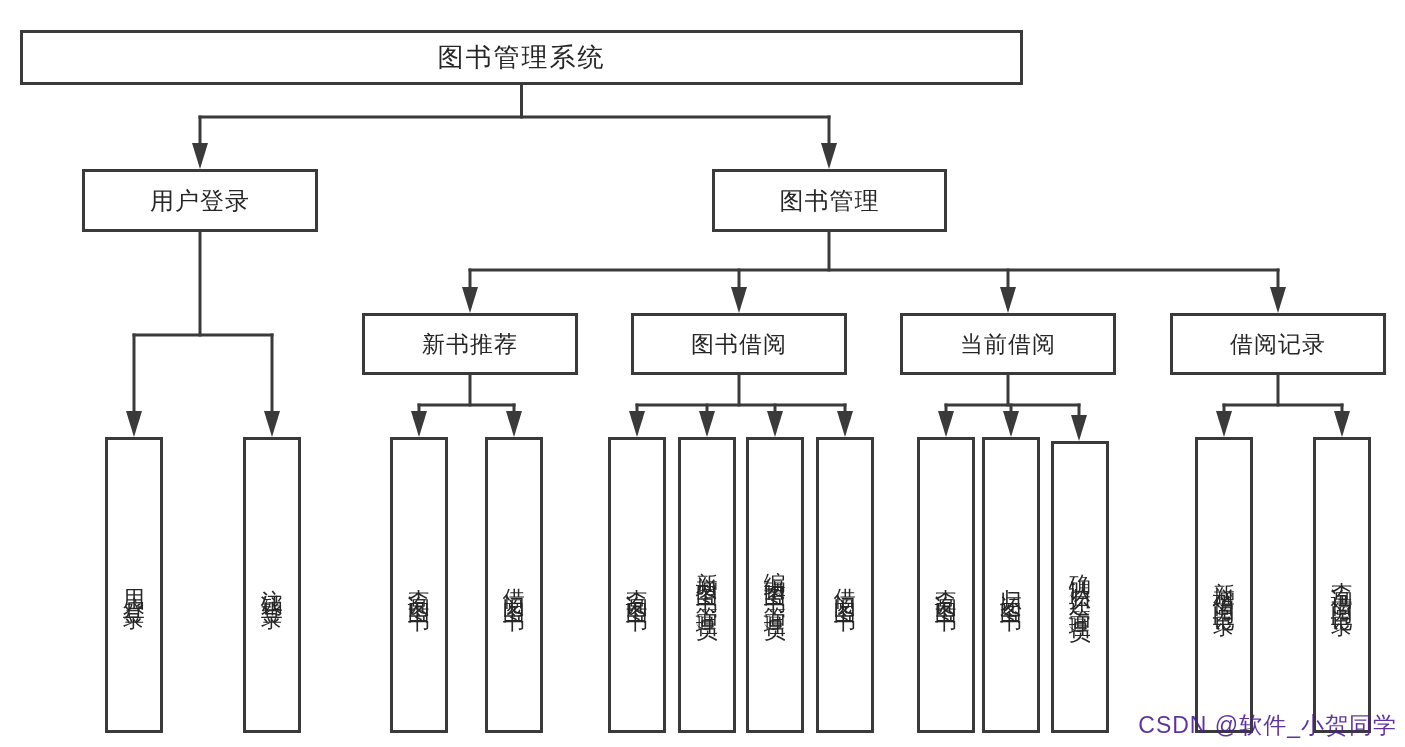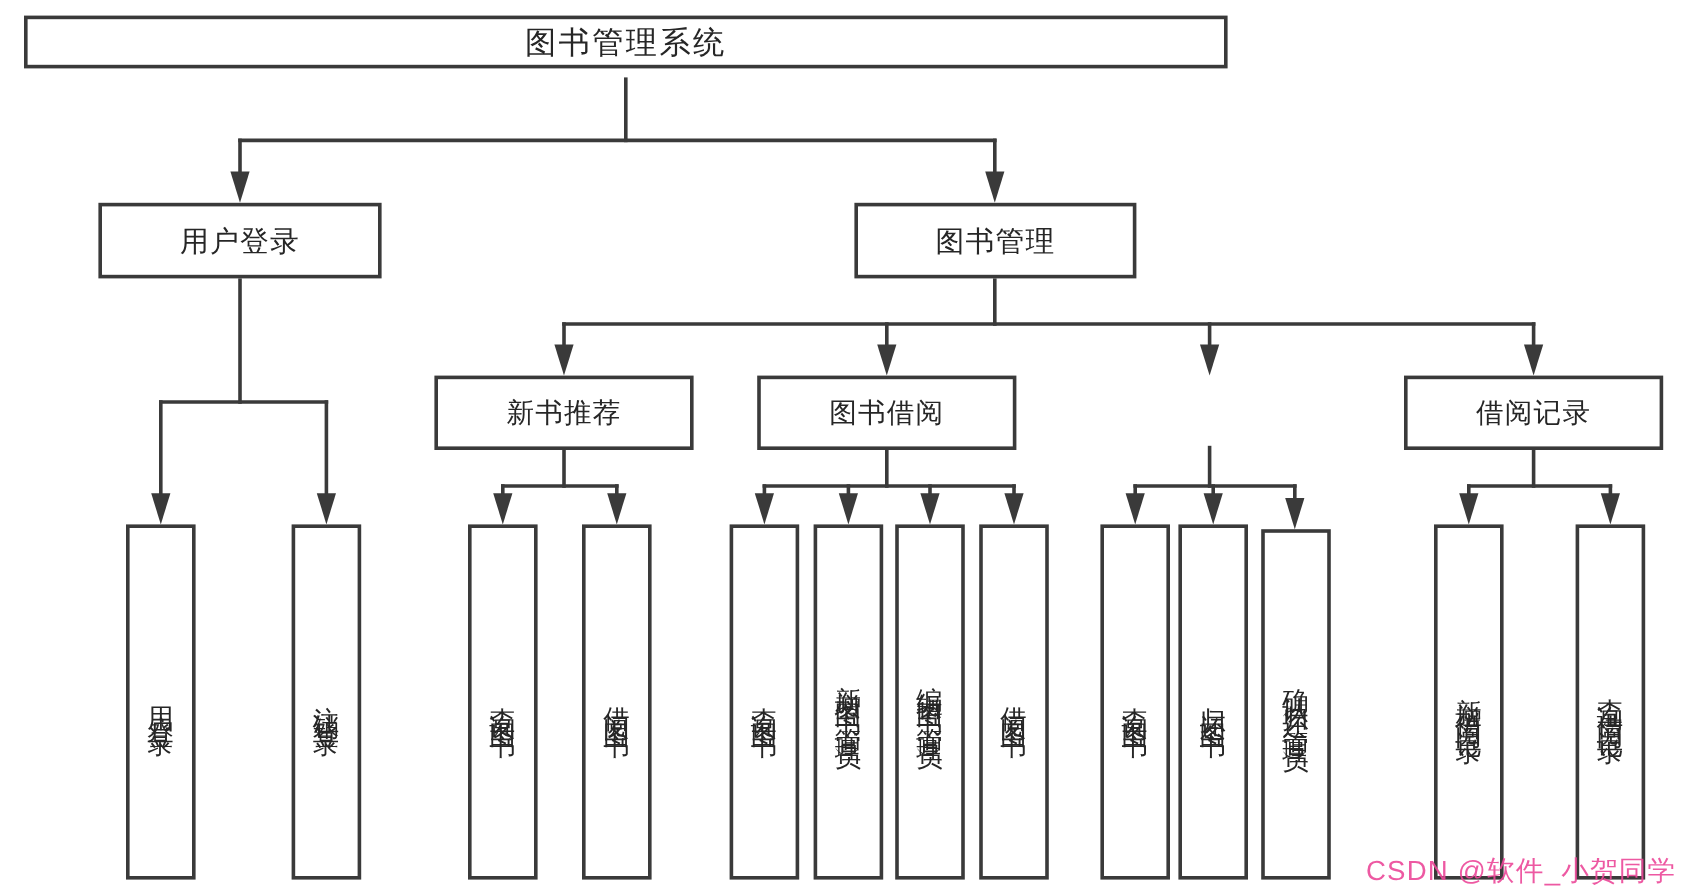--- a/index.html
+++ b/index.html
@@ -16,21 +16,21 @@
   }
   .root-label   { font-size:26px; letter-spacing:2px; }
   .branch-label { font-size:24px; letter-spacing:1px; }
   .section-label{ font-size:23px; letter-spacing:1px; }
   .vtext {
     writing-mode:vertical-rl; text-orientation:mixed;
     font-size:22px; letter-spacing:7px; line-height:1.15;
   }
   .watermark {
     position:absolute; z-index:5; right:8px; top:710px;
-    font-size:23px; letter-spacing:1px; color:#ec4899; opacity:0.9;
+    font-size:23px; letter-spacing:1px; color:#4c1d95; opacity:0.9;
     white-space:nowrap;
   }
 </style>
 </head>
 <body>
 
 <div class="stage">
 
   <svg class="wires" width="1405" height="747" id="wires">
       <line x1="521.5" y1="66" x2="521.5" y2="117" stroke="#3a3a3a" stroke-width="3" stroke-linecap="square"></line>
@@ -80,36 +80,39 @@
       <line x1="1079" y1="405" x2="1079" y2="419" stroke="#3a3a3a" stroke-width="3" stroke-linecap="square"></line>
       <polygon points="1071,415 1087,415 1079,441" fill="#3a3a3a"></polygon>
       <line x1="1278" y1="373" x2="1278" y2="405" stroke="#3a3a3a" stroke-width="3" stroke-linecap="square"></line>
       <line x1="1224" y1="405" x2="1342" y2="405" stroke="#3a3a3a" stroke-width="3" stroke-linecap="square"></line>
       <line x1="1224" y1="405" x2="1224" y2="415" stroke="#3a3a3a" stroke-width="3" stroke-linecap="square"></line>
       <polygon points="1216,411 1232,411 1224,437" fill="#3a3a3a"></polygon>
       <line x1="1342" y1="405" x2="1342" y2="415" stroke="#3a3a3a" stroke-width="3" stroke-linecap="square"></line>
       <polygon points="1334,411 1350,411 1342,437" fill="#3a3a3a"></polygon>
     </svg>
 
-  <div class="box" style="left:20px;top:13px;width:1003px;height:44px;">
+  <div class="box" style="left:20px;top:30px;width:1003px;height:55px;">
     <span class="root-label">图书管理系统</span>
   </div>
 
   <div class="box" style="left:82px;top:169px;width:236px;height:63px;">
     <span class="branch-label">用户登录</span>
   </div>
   <div class="box" style="left:712px;top:169px;width:235px;height:63px;">
     <span class="branch-label">图书管理</span>
   </div>
 
   <div class="box" style="left:631px;top:313px;width:216px;height:62px;">
     <span class="section-label">图书借阅</span>
   </div>
   <div class="box" style="left:362px;top:313px;width:216px;height:62px;">
     <span class="section-label">新书推荐</span>
+  </div>
+  <div class="box" style="left:900px;top:313px;width:216px;height:62px;">
+    <span class="section-label">当前借阅</span>
   </div>
   <div class="box" style="left:1170px;top:313px;width:216px;height:62px;align-items:center;">
     <span class="section-label">借阅记录</span>
   </div>
 
   <div class="box" style="left:105px;top:437px;width:58px;height:296px;">
     <span class="vtext">用户登录</span>
   </div>
   <div class="box" style="left:243px;top:437px;width:58px;height:296px;">
     <span class="vtext">注销登录</span>

